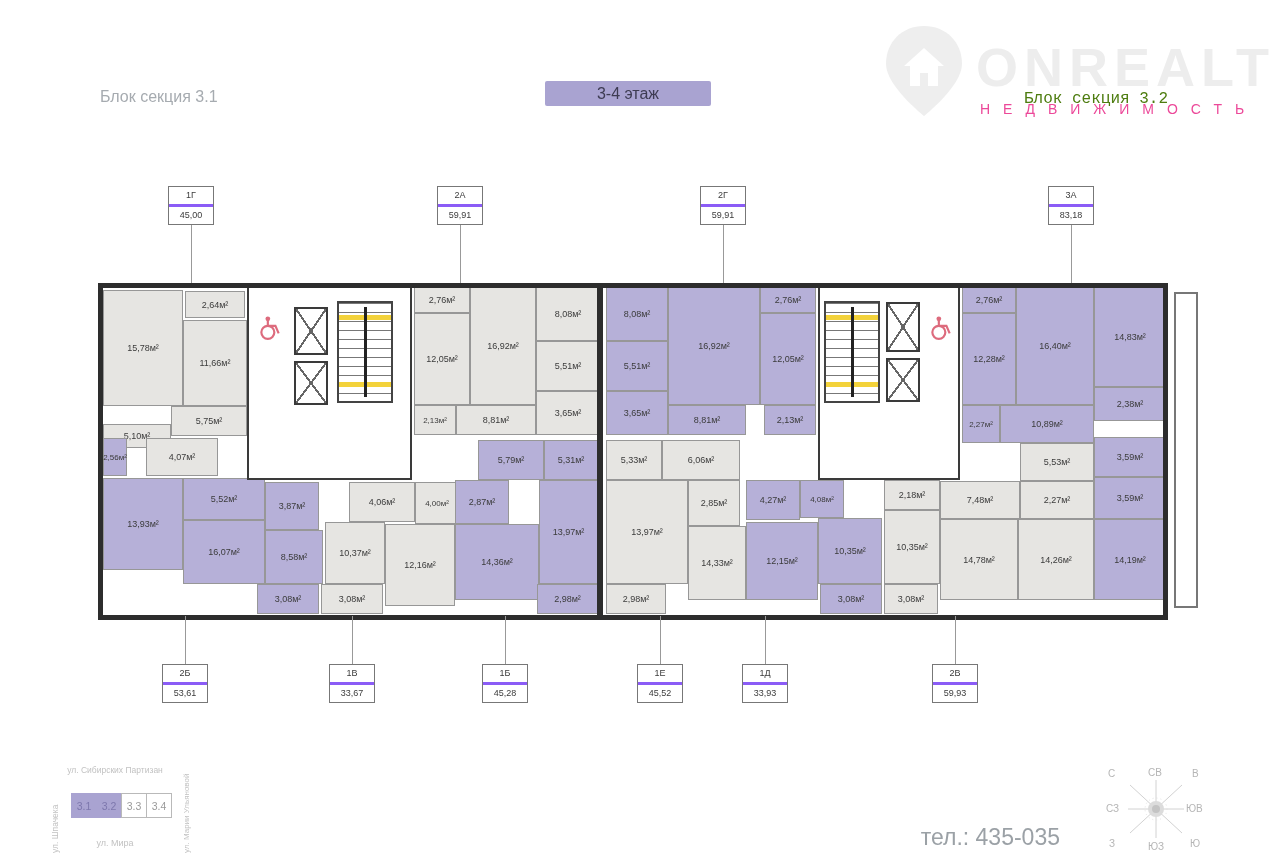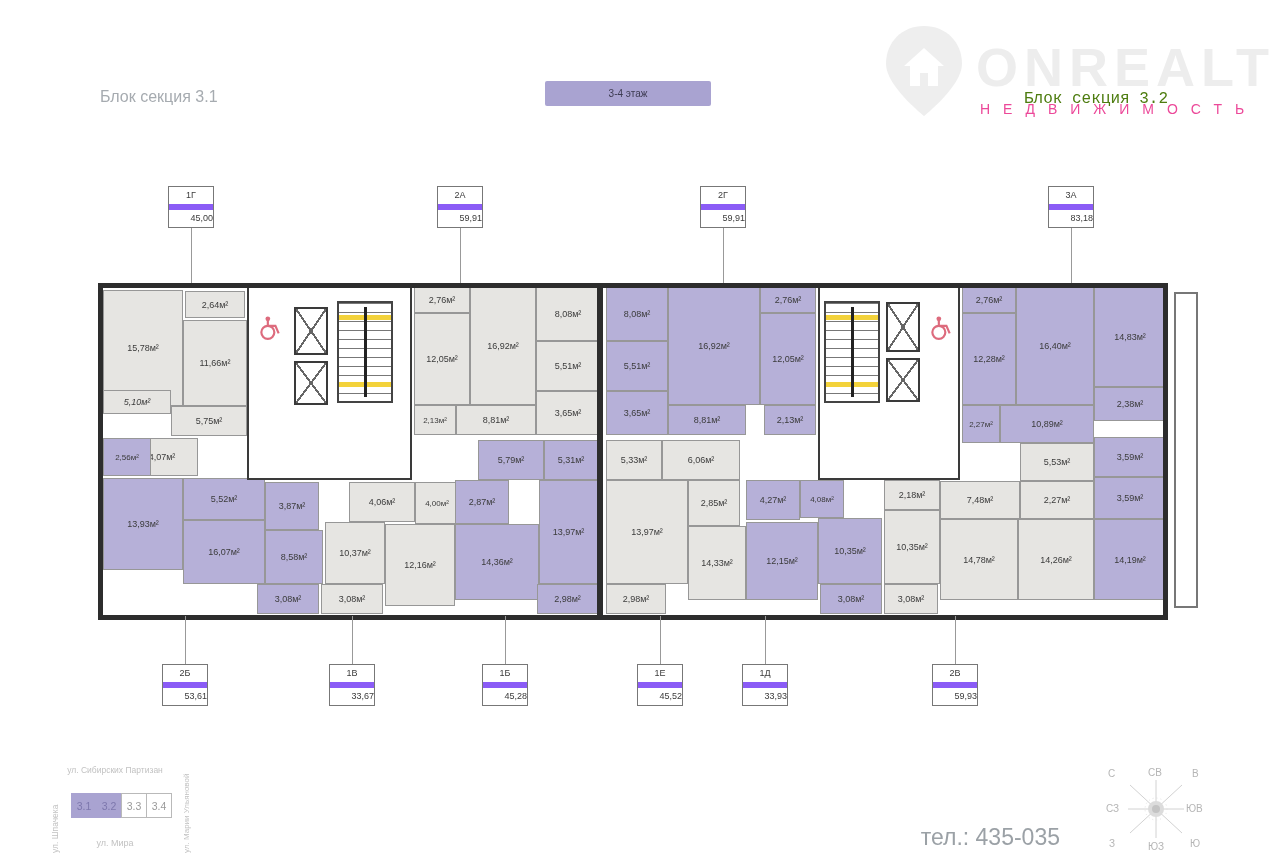--- a/index.html
+++ b/index.html
@@ -4,21 +4,21 @@
 <style>
   :root{
     --purple:#b6b0d8; --gray:#e6e5e2; --wall:#2d2d2d; --yellow:#f3d23a;
   }
   html,body{margin:0;padding:0;background:#fff;}
   .canvas{position:relative;width:1280px;height:855px;background:#fff;overflow:hidden;
           font-family:"Liberation Sans",sans-serif;}
   
   .hdr-left{position:absolute;left:100px;top:88px;font-size:16px;color:#a6abb0;}
   .floor-badge{position:absolute;left:545px;top:81px;width:166px;height:25px;line-height:25px;
-               text-align:center;background:var(--badge,#a9a3d1);color:#3d3b52;font-size:10px;
+               text-align:center;background:var(--badge,#a9a3d1);color:#3d3b52;font-size:16px;
                font-weight:500;border-radius:2px;}
   .hdr-right{position:absolute;left:1024px;top:90px;font-size:16px;color:#4d7c0f;z-index:3;font-family:Liberation Mono, monospace;}
   
   .logo{position:absolute;left:876px;top:18px;width:380px;height:110px;z-index:1;}
   .logo-pin{position:absolute;left:0;top:2px;}
   .logo-text{position:absolute;left:100px;top:18px;font-size:54px;font-weight:bold;
              letter-spacing:6px;color:#ededed;}
   .logo-sub{position:absolute;left:104px;top:83px;font-size:14px;letter-spacing:13px;color:#ec4899;}
   
   .room{position:absolute;box-sizing:border-box;border:1px solid #979797;display:flex;
@@ -37,21 +37,21 @@
          linear-gradient(to bottom right,transparent calc(50% - 1px),#666 calc(50% - 1px),#666 calc(50% + 1px),transparent calc(50% + 1px));}
   .stair{position:absolute;box-sizing:border-box;border:2px solid #444;
          background:repeating-linear-gradient(to bottom,#777 0 1px,transparent 1px 9px);}
   .rail{position:absolute;left:50%;top:4px;bottom:4px;width:3px;margin-left:-1px;background:#222;}
   .yellow{position:absolute;left:0;right:0;height:5px;background:var(--yellow);}
   .wheel{position:absolute;width:26px;height:26px;}
   
   .tag{position:absolute;width:46px;box-sizing:border-box;border:1px solid #777;background:#fff;
        z-index:5;text-align:center;}
   .tag-cell{font-size:9px;color:#3b3b3b;height:17px;line-height:17px;}
-  .tag-cell+ .tag-cell{border-top:6px solid #8b5cf6;text-align:right;}
+  .tag-cell+ .tag-cell{border-top:3px solid #8b5cf6;}
   .tag-line{position:absolute;width:1px;background:#999;z-index:5;}
   
   .street{position:absolute;font-size:8.5px;color:#c2c2c2;z-index:2;}
   .street-v{writing-mode:vertical-rl;transform:rotate(180deg);}
   .selector{position:absolute;left:71px;top:793px;display:flex;z-index:2;}
   .sel-cell{width:26px;height:25px;box-sizing:border-box;border:1px solid #b9b9b9;margin-left:-1px;
             display:flex;align-items:center;justify-content:center;font-size:10.5px;color:#9a9a9a;
             background:#fff;}
   .sel-cell:first-child{margin-left:0;}
   .sel-cell.active{background:var(--badge,#b2acd4);border-color:var(--badge,#b2acd4);color:#7d77ad;}
@@ -81,30 +81,30 @@
     <div id="rooms">
         <div class="room rg" style="left: 103px; top: 290px; width: 80px; height: 116px;">
           <span class="rl">15,78м²</span>
         </div>
         <div class="room rg" style="left: 185px; top: 291px; width: 60px; height: 27px;">
           <span class="rl">2,64м²</span>
         </div>
         <div class="room rg" style="left: 183px; top: 320px; width: 64px; height: 86px;">
           <span class="rl">11,66м²</span>
         </div>
-        <div class="room rg" style="left: 103px; top: 390px; width: 68px; height: 24px; font-style: italic;">
+        <div class="room rg" style="left: 103px; top: 424px; width: 68px; height: 24px;">
           <span class="rl">5,10м²</span>
         </div>
         <div class="room rg" style="left: 171px; top: 406px; width: 76px; height: 30px;">
           <span class="rl">5,75м²</span>
         </div>
-        <div class="room rg" style="left: 126px; top: 438px; width: 72px; height: 38px;">
+        <div class="room rg" style="left: 146px; top: 438px; width: 72px; height: 38px;">
           <span class="rl">4,07м²</span>
         </div>
-        <div class="room rp" style="left: 103px; top: 438px; width: 48px; height: 38px;">
+        <div class="room rp" style="left: 103px; top: 438px; width: 24px; height: 38px;">
           <span class="rl" style="font-size: 8px;">2,56м²</span>
         </div>
         <div class="room rp" style="left: 103px; top: 478px; width: 80px; height: 92px;">
           <span class="rl">13,93м²</span>
         </div>
         <div class="room rp" style="left: 183px; top: 478px; width: 82px; height: 42px;">
           <span class="rl">5,52м²</span>
         </div>
         <div class="room rp" style="left: 265px; top: 482px; width: 54px; height: 48px;">
           <span class="rl">3,87м²</span>

